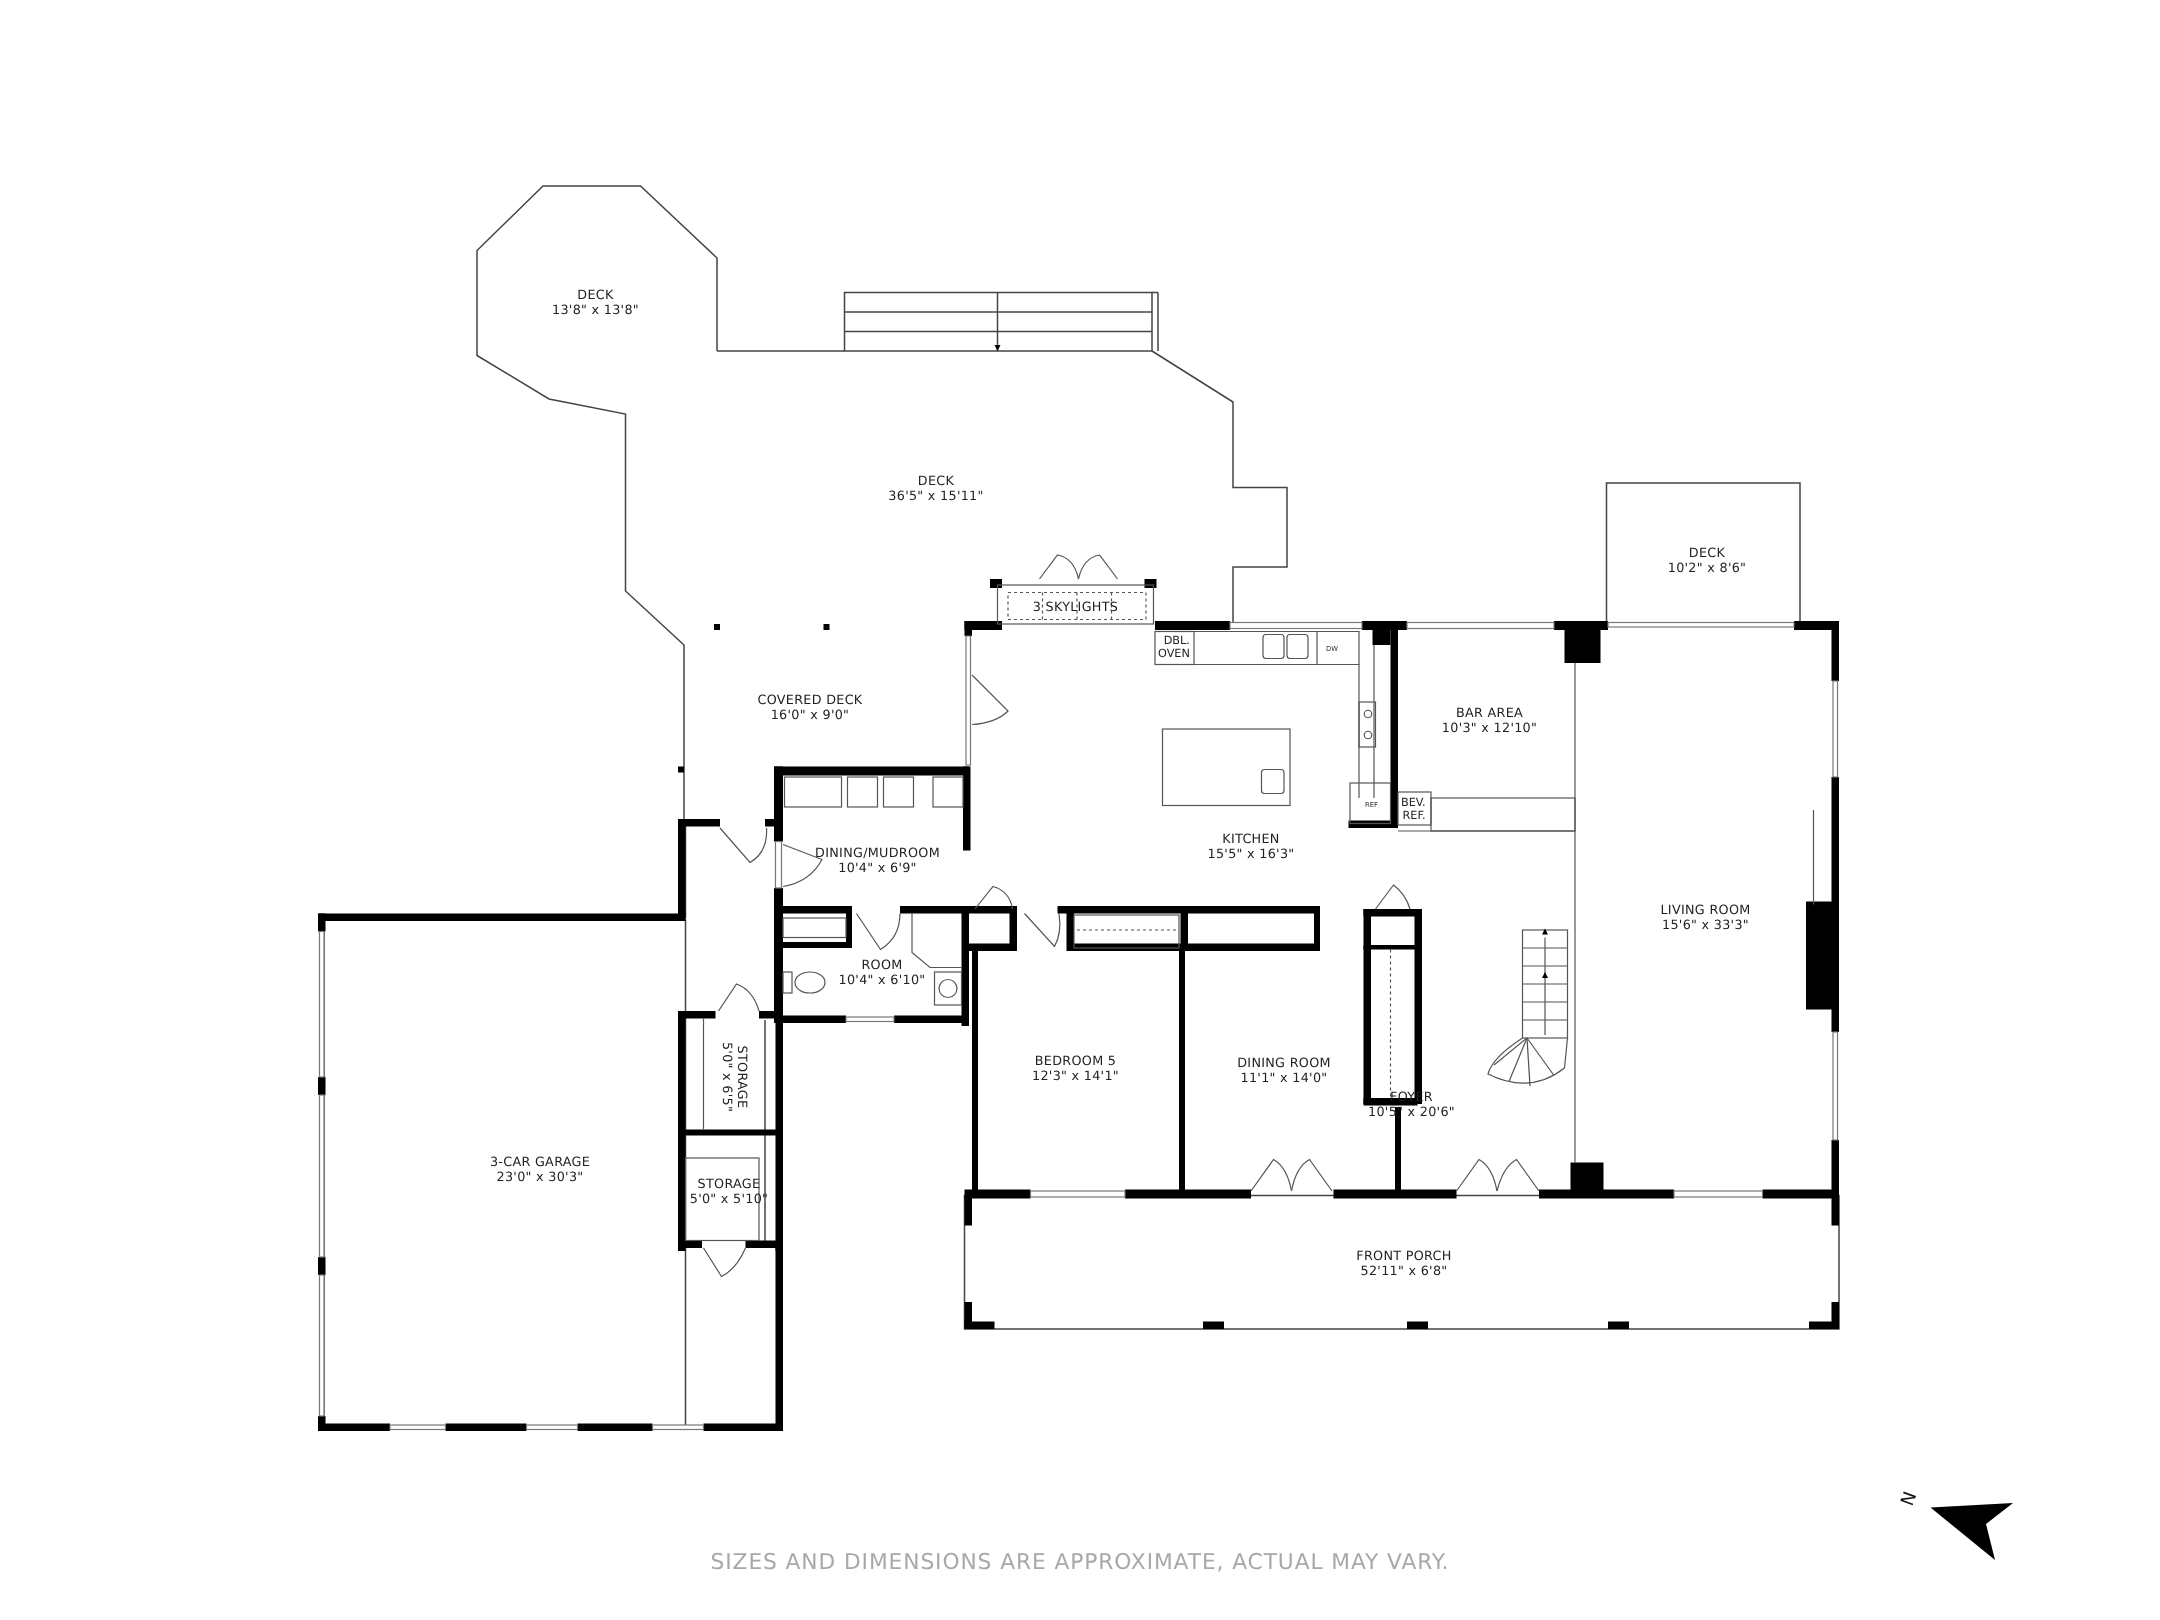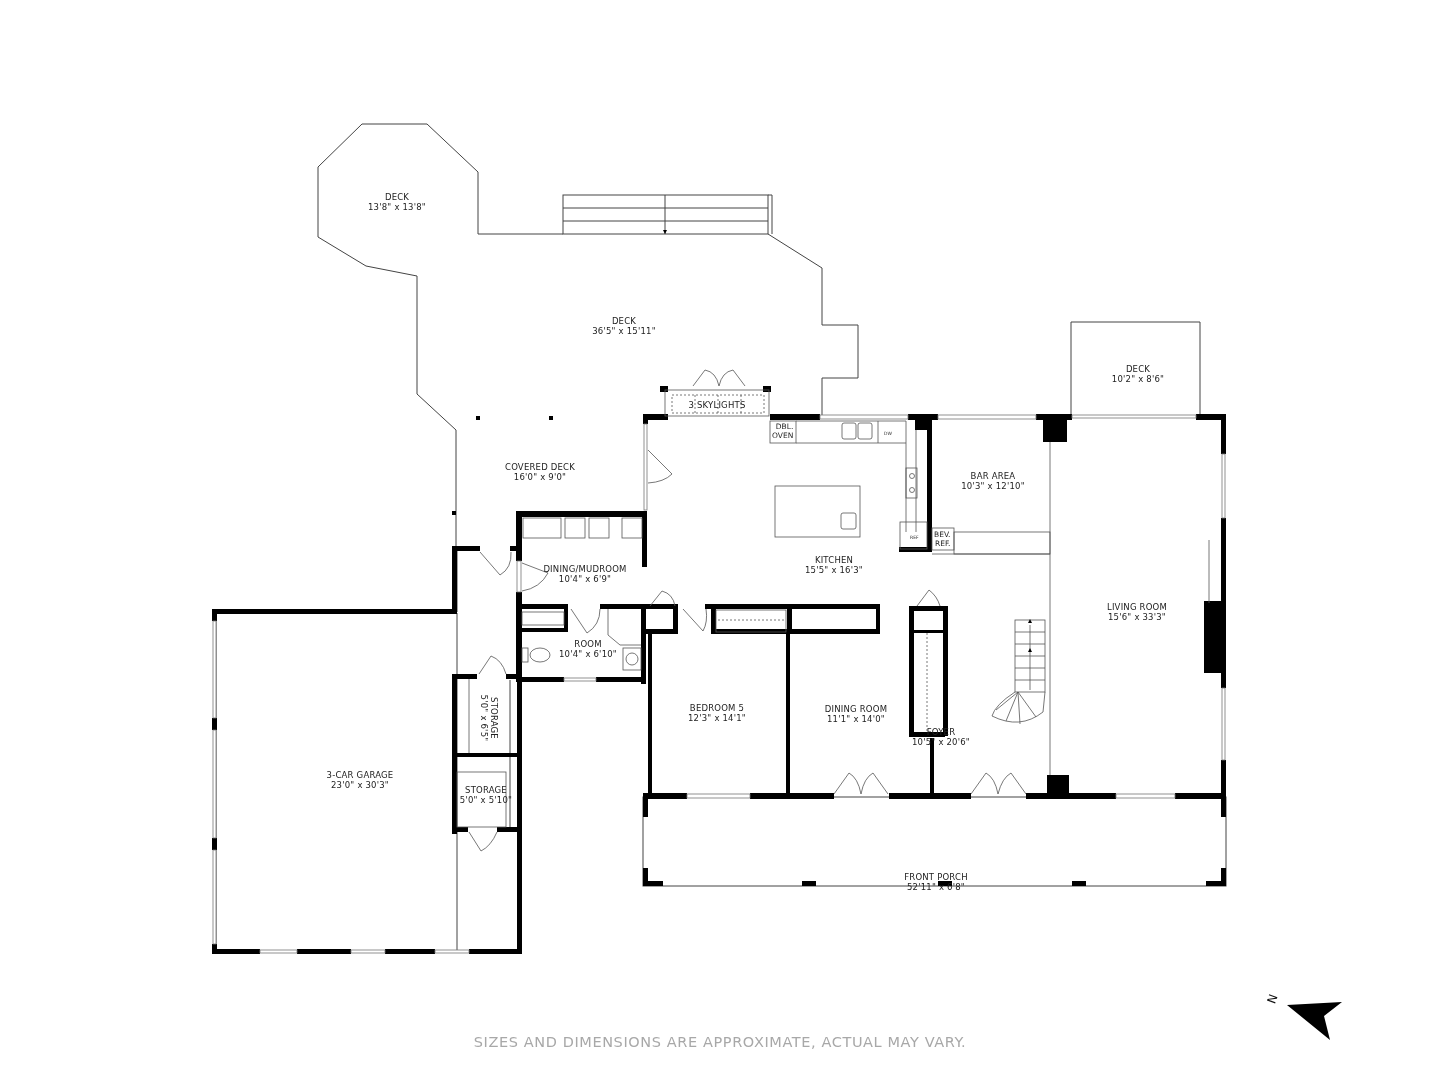--- a/index.html
+++ b/index.html
@@ -303,21 +303,21 @@
     <span>5'0" x 6'5"</span>
   </div>
 <div class="lbl" style="left:486px;top:795px">
     <span>STORAGE</span>
     <span>5'0" x 5'10"</span>
   </div>
 <div class="lbl" style="left:360px;top:780px">
     <span>3-CAR GARAGE</span>
     <span>23'0" x 30'3"</span>
   </div>
-<div class="lbl" style="left:936px;top:882px">
+<div class="lbl" style="left:936px;top:843px">
     <span>FRONT PORCH</span>
     <span>52'11" x 6'8"</span>
   </div>
 
 <div class="lbl" style="left:717px;top:405px">
     <span>3 SKYLIGHTS</span>
   </div>
 <div class="fix" style="left:772px;top:423px">
     <span style="display:block">DBL.</span>
     <span style="display:block">OVEN</span>

